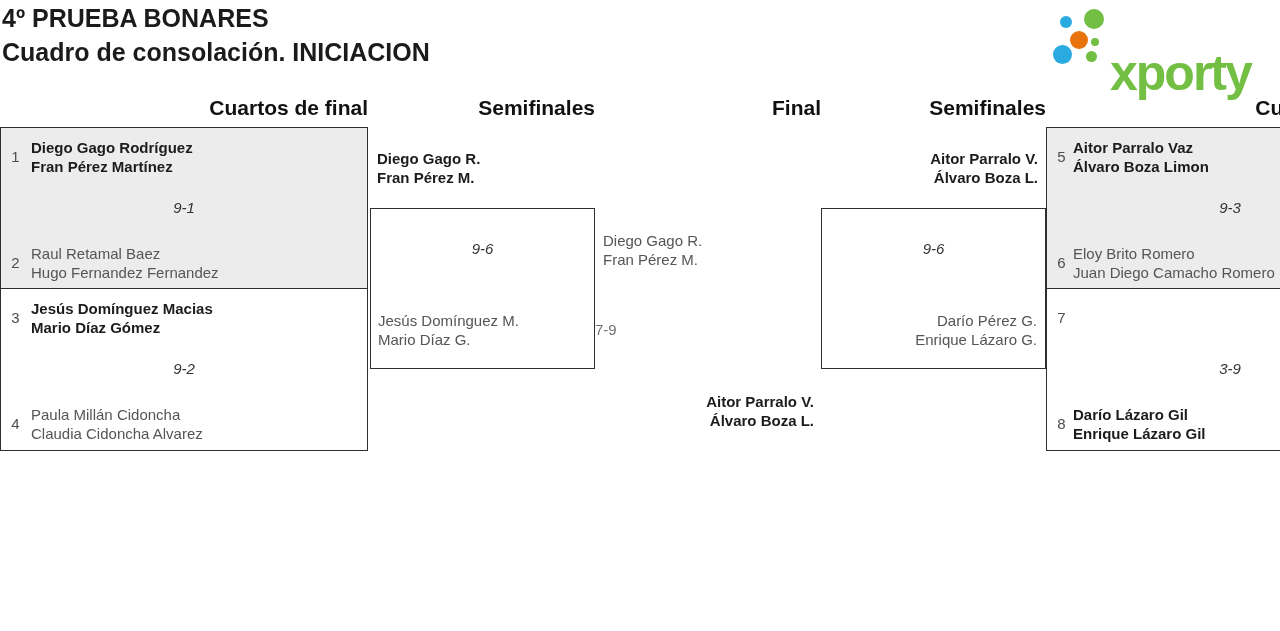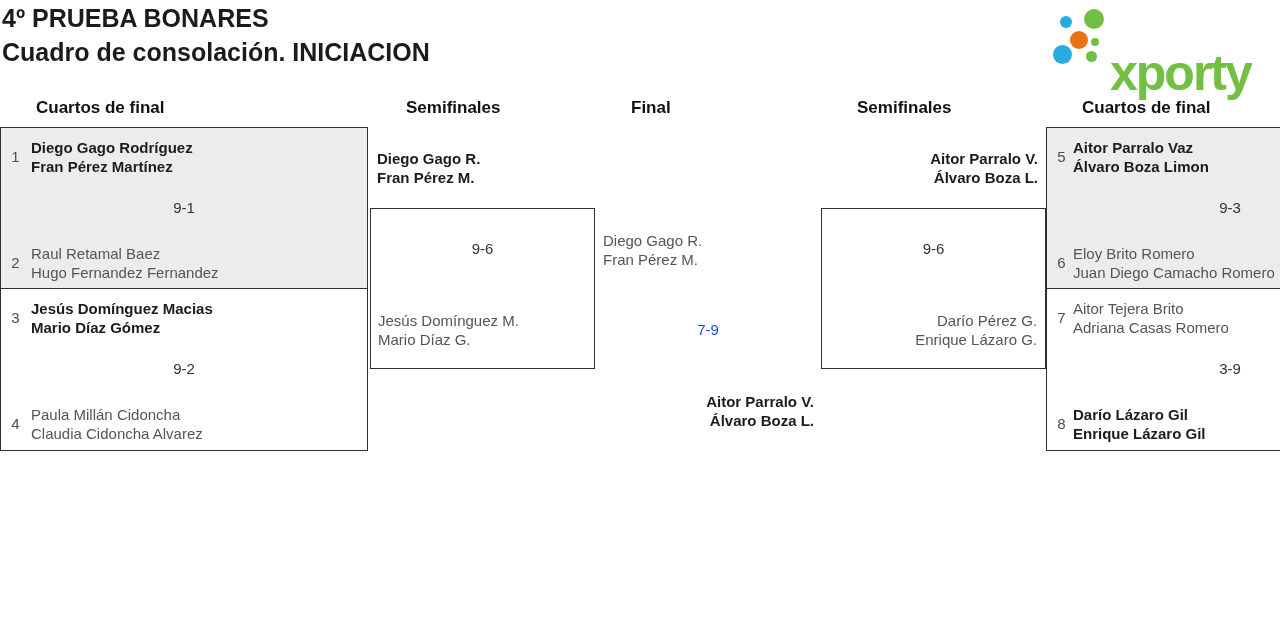--- a/index.html
+++ b/index.html
@@ -31,22 +31,22 @@
   .dot-green-sm  { left: 41px; top: 51px; width: 11px; height: 11px; }
   .logo-text {
     position: absolute; left: 65px; top: 4px;
     font-size: 50px; line-height: 58px; font-weight: 800;
     letter-spacing: -2px; white-space: nowrap;
   }
 
   
   .round-header {
     position: absolute; top: 97px; height: 22px;
-    font-size: 17px; line-height: 22px; font-weight: 600;
-    color: #111; text-align: left; white-space: nowrap; padding-left: 36px;
+    font-size: 21px; line-height: 22px; font-weight: 600;
+    color: #111; text-align: right; white-space: nowrap; padding-left: 36px;
   }
   .rh-qf-left  { left: 0;      width: 368px; }
   .rh-sf-left  { left: 370px;  width: 225px; }
   .rh-final    { left: 595px;  width: 226px; }
   .rh-sf-right { left: 821px;  width: 225px; }
   .rh-qf-right { left: 1046px; width: 368px; }
 
   
   .box { position: absolute; border: 1px solid #2e2e2e; background: #ffffff; }
   .box.gray { background: #ececec; }
@@ -66,34 +66,34 @@
     position: absolute; left: 5px; width: 19px; height: 38px;
     font-size: 15px; line-height: 38px; text-align: center; color: #4e4e4e;
   }
   .seed-a { top: 10px; }
   .seed-b { top: 116px; }
   .team-a { left: 30px; top: 10px; }
   .team-b { left: 30px; top: 116px; }
   .qf3 .team-a, .qf3 .team-b, .qf4 .team-a, .qf4 .team-b { left: 26px; }
   .score {
     position: absolute; left: 0; right: 0; text-align: center;
-    font-size: 15px; line-height: 19px; color: #333;
+    font-size: 15px; line-height: 19px; color: #333; font-style: italic;
   }
   .qf-score { top: 70px; }
   .sf-score { top: 30px; }
   .sf-loser-left  { left: 7px;  top: 102px; }
   .sf-loser-right { right: 8px; top: 102px; text-align: right; }
 
   
   .adv { position: absolute; font-size: 15px; line-height: 19px; white-space: nowrap; }
   .sf-winner-left  { left: 377px; top: 149px; }
   .sf-winner-right { left: 821px; width: 217px; top: 149px; text-align: right; }
   .final-top    { left: 603px; top: 231px; }
-  .final-score  { left: 595px; width: 226px; top: 320px; text-align: center;
-                  font-size: 15px; line-height: 19px; color: #1d4ed8; }
+  .final-score  { left: 595px; width: 226px; top: 320px; 
+                  font-size: 15px; line-height: 19px; color: #737373; }
   .final-winner { left: 595px; width: 219px; top: 392px; text-align: right; }
 </style>
 </head>
 <body>
 
 <div class="page">
 
   <div class="title-block">
     <div class="title-line">4º PRUEBA BONARES</div>
     <div class="title-line">Cuadro de consolación. INICIACION</div>
@@ -188,24 +188,20 @@
     <div class="score qf-score">9-3</div>
     <div class="seed seed-b">6</div>
     <div class="team team-b muted">
       <div>Eloy Brito Romero</div>
       <div>Juan Diego Camacho Romero</div>
     </div>
   </div>
 
   <div class="box qf4">
     <div class="seed seed-a">7</div>
-    <div class="team team-a muted">
-      <div>Aitor Tejera Brito</div>
-      <div>Adriana Casas Romero</div>
-    </div>
     <div class="score qf-score">3-9</div>
     <div class="seed seed-b">8</div>
     <div class="team team-b bold">
       <div>Darío Lázaro Gil</div>
       <div>Enrique Lázaro Gil</div>
     </div>
   </div>
 
 </div>
 

